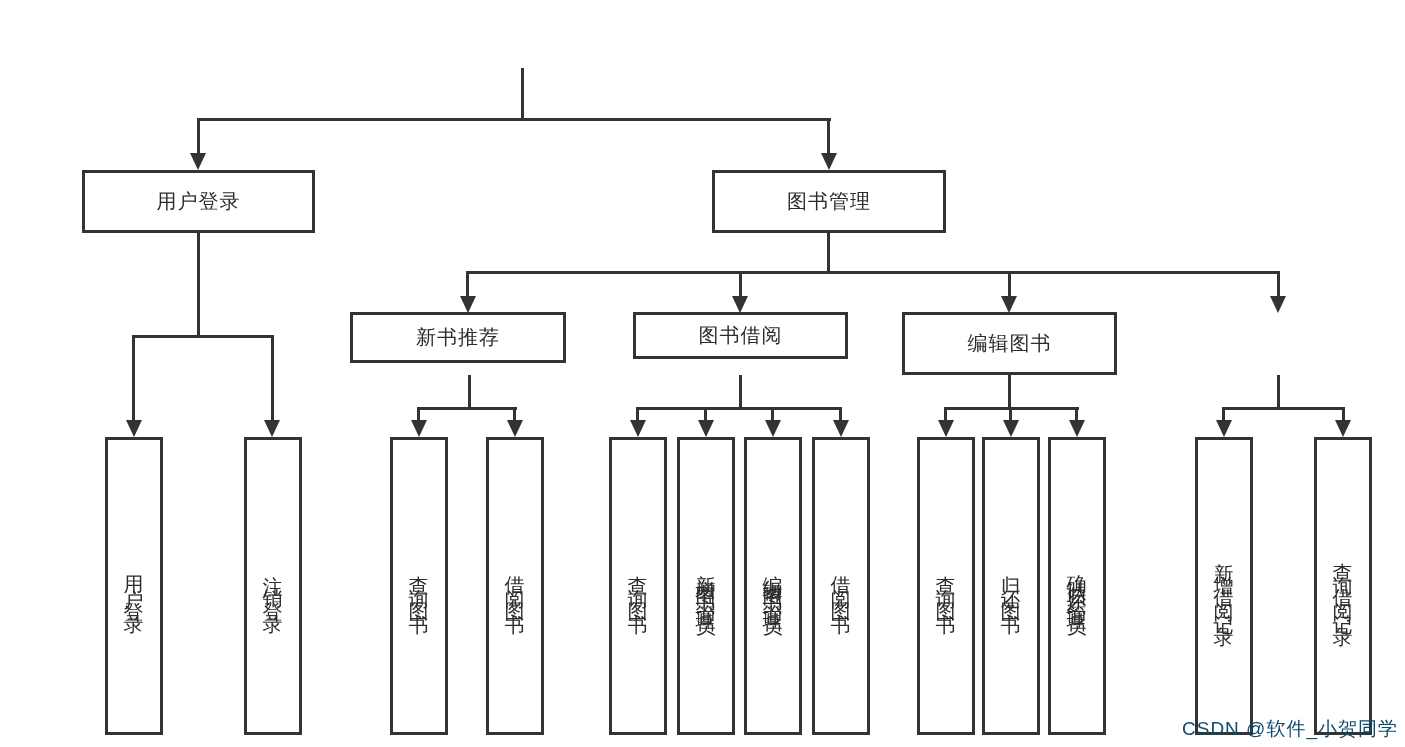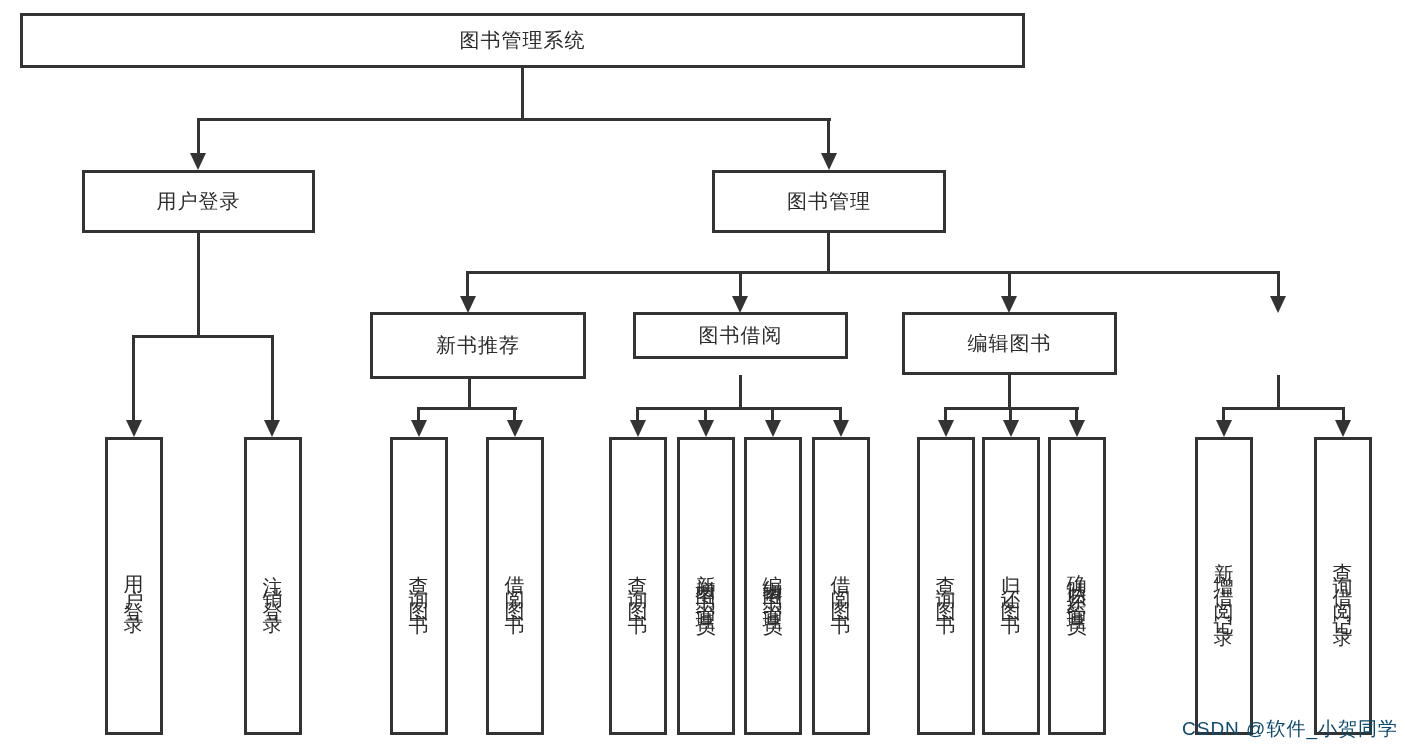--- a/index.html
+++ b/index.html
@@ -106,26 +106,25 @@
   <div class="vline" style="left:1075px;top:407px;height:15px;"></div>
   <div class="arrow" style="left:1069px;top:420px;"></div>
 
   <div class="vline" style="left:1277px;top:375px;height:35px;"></div>
   <div class="hline" style="left:1222px;top:407px;width:123px;"></div>
   <div class="vline" style="left:1222px;top:407px;height:15px;"></div>
   <div class="arrow" style="left:1216px;top:420px;"></div>
   <div class="vline" style="left:1342px;top:407px;height:15px;"></div>
   <div class="arrow" style="left:1335px;top:420px;"></div>
 
-  <div class="box" style="left:20px;top:13px;width:1005px;height:55px;">图书管理系统</div>
 
   <div class="box" style="left:82px;top:170px;width:233px;height:63px;">用户登录</div>
   <div class="box" style="left:712px;top:170px;width:234px;height:63px;">图书管理</div>
 
-  <div class="box" style="left:370px;top:312px;width:216px;height:67px;">新书推荐</div>
+  <div class="box" style="left:350px;top:312px;width:216px;height:51px;">新书推荐</div>
   <div class="box" style="left:633px;top:312px;width:215px;height:47px;">图书借阅</div>
   <div class="box" style="left:902px;top:312px;width:215px;height:63px;">编辑图书</div>
 
   <div class="box vbox" style="left:105px;top:437px;width:58px;height:298px;">用户登录</div>
   <div class="box vbox" style="left:244px;top:437px;width:58px;height:298px;">注销登录</div>
 
   <div class="box vbox" style="left:390px;top:437px;width:58px;height:298px;">查询图书</div>
   <div class="box vbox" style="left:486px;top:437px;width:58px;height:298px;">借阅图书</div>
 
   <div class="box vbox" style="left:609px;top:437px;width:58px;height:298px;">查询图书</div>

